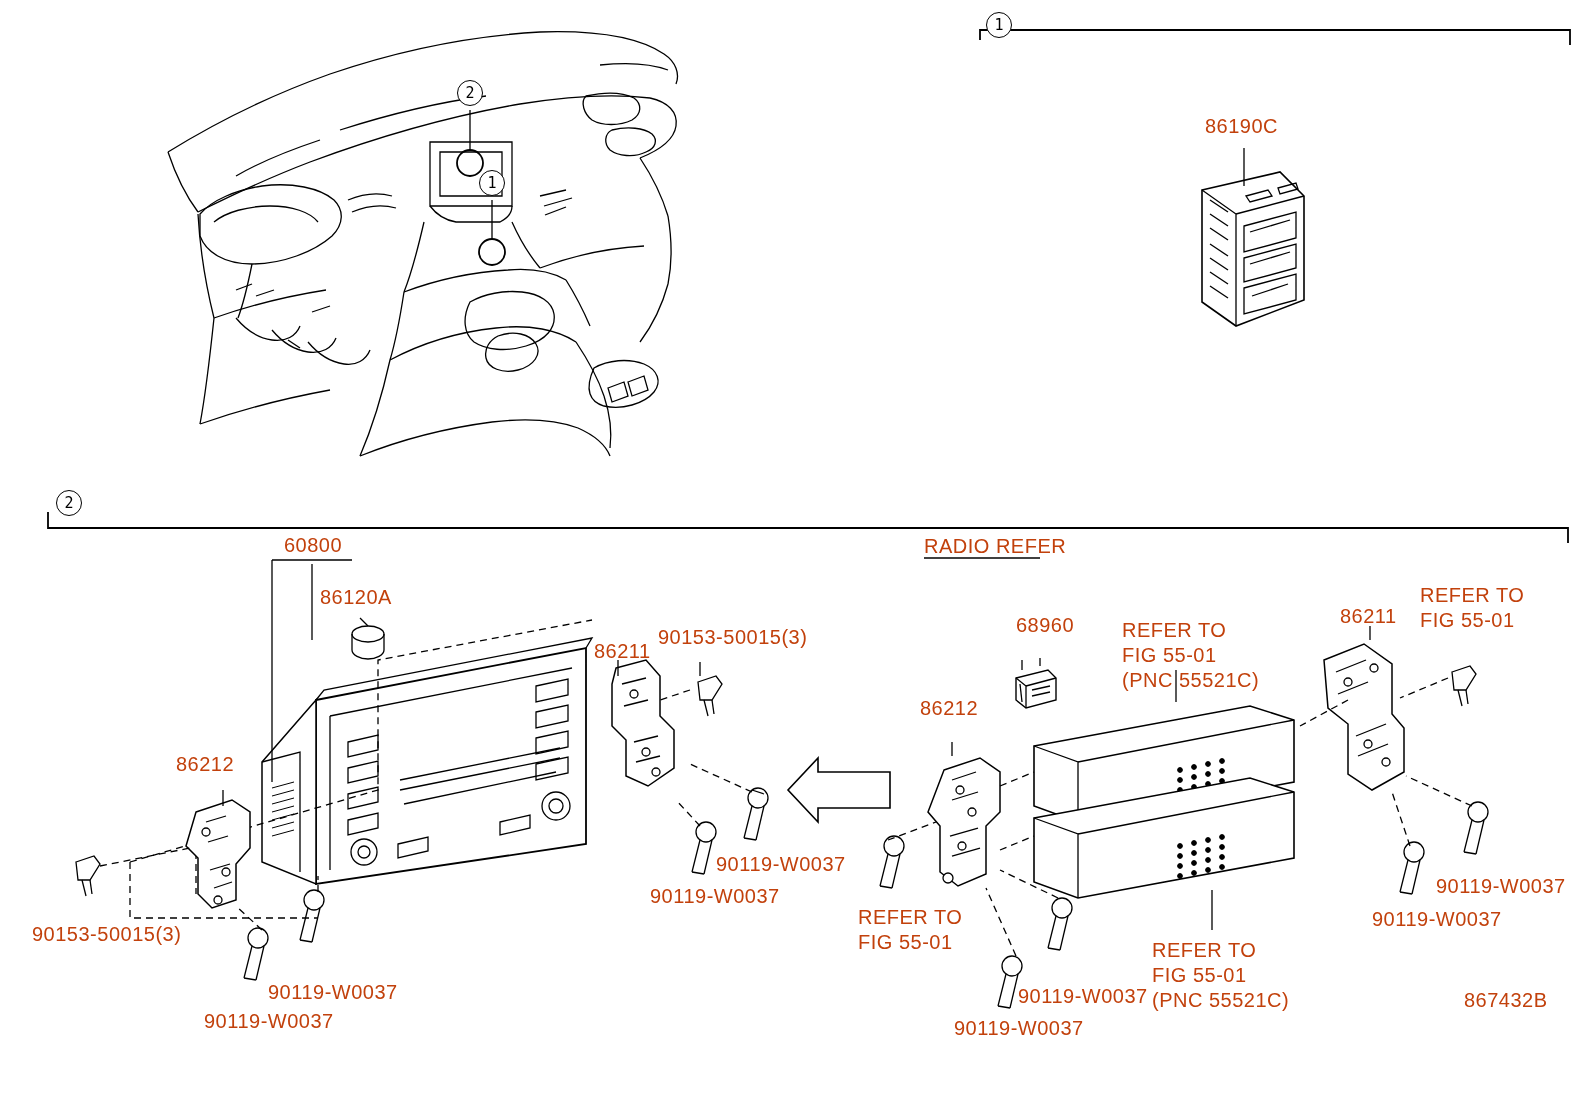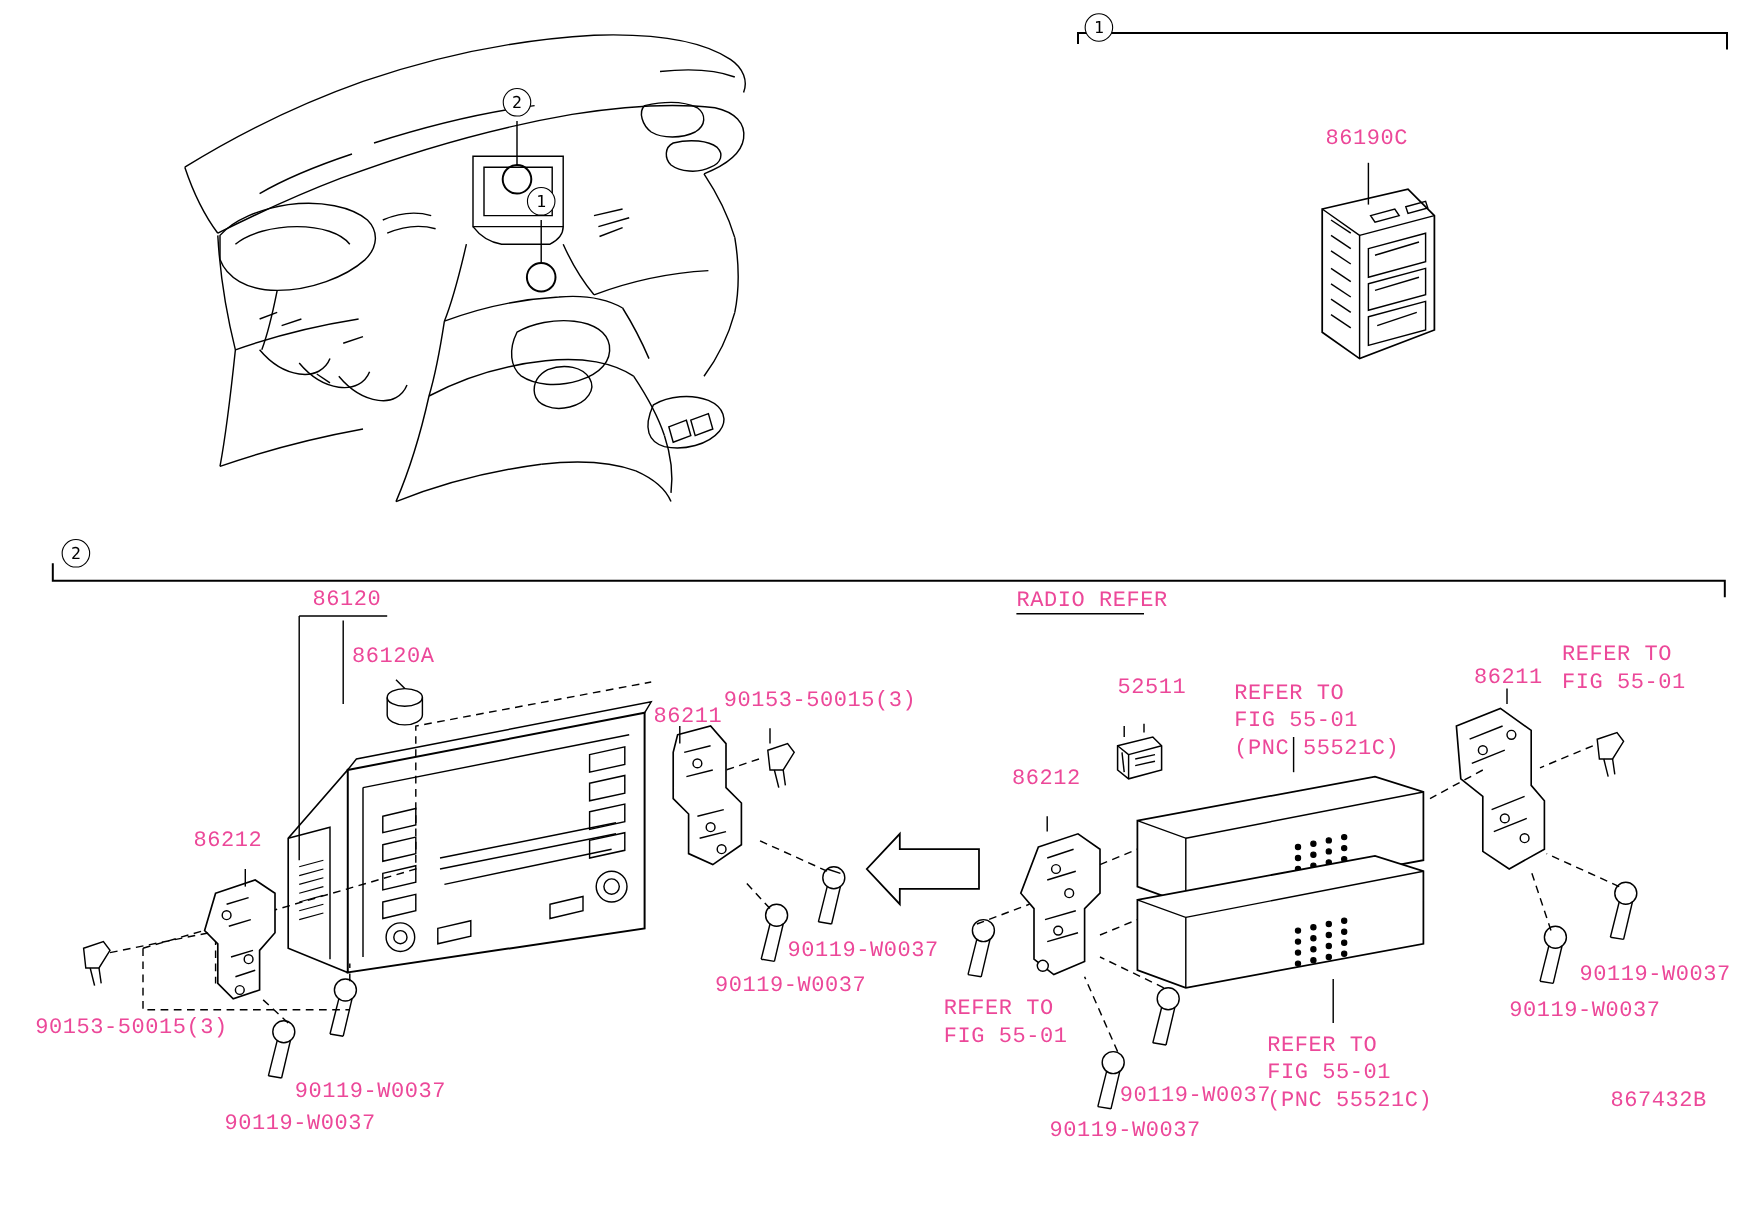--- a/index.html
+++ b/index.html
@@ -13,24 +13,24 @@
   }
   #page {
     position: relative;
     width: 1592px;
     height: 1099px;
     overflow: hidden;
     background: #ffffff;
   }
   .lbl {
     position: absolute;
-    font-family: Liberation Mono, monospace;
+    font-family: Liberation Sans, sans-serif;
     font-size: 20px;
     letter-spacing: 0.5px;
-    color: #ec4899;
+    color: #c2410c;
     white-space: pre;
     line-height: 1.25;
   }
   .circnum {
     position: absolute;
     width: 26px;
     height: 26px;
     border: 1.6px solid #000;
     border-radius: 50%;
     font-family: "DejaVu Sans Mono", monospace;
@@ -470,32 +470,32 @@
   <div class="circnum" style="left:986px; top:12px;">1</div>
   <div class="circnum" style="left:56px; top:490px;">2</div>
 
   <div class="circnum" style="left:457px; top:80px;">2</div>
   <div class="circnum" style="left:479px; top:170px;">1</div>
 
   <div class="lbl" style="left:1205px; top:114px;">86190C</div>
 
   <div class="lbl" style="left:924px; top:534px;">RADIO REFER</div>
 
-  <div class="lbl" style="left:284px; top:533px;">86120</div>
+  <div class="lbl" style="left:284px; top:533px;">60800</div>
   <div class="lbl" style="left:320px; top:585px;">86120A</div>
   <div class="lbl" style="left:176px; top:752px;">86212</div>
   <div class="lbl" style="left:594px; top:639px;">86211</div>
   <div class="lbl" style="left:658px; top:625px;">90153-50015(3)</div>
   <div class="lbl" style="left:32px; top:922px;">90153-50015(3)</div>
   <div class="lbl" style="left:716px; top:852px;">90119-W0037</div>
   <div class="lbl" style="left:650px; top:884px;">90119-W0037</div>
   <div class="lbl" style="left:268px; top:980px;">90119-W0037</div>
   <div class="lbl" style="left:204px; top:1009px;">90119-W0037</div>
 
-  <div class="lbl" style="left:1016px; top:613px;">52511</div>
+  <div class="lbl" style="left:1016px; top:613px;">68960</div>
   <div class="lbl" style="left:920px; top:696px;">86212</div>
   <div class="lbl" style="left:1340px; top:604px;">86211</div>
 
   <div class="lbl" style="left:1122px; top:618px;">REFER TO
 FIG 55-01
 (PNC 55521C)</div>
   <div class="lbl" style="left:1420px; top:583px;">REFER TO
 FIG 55-01</div>
   <div class="lbl" style="left:858px; top:905px;">REFER TO
 FIG 55-01</div>

